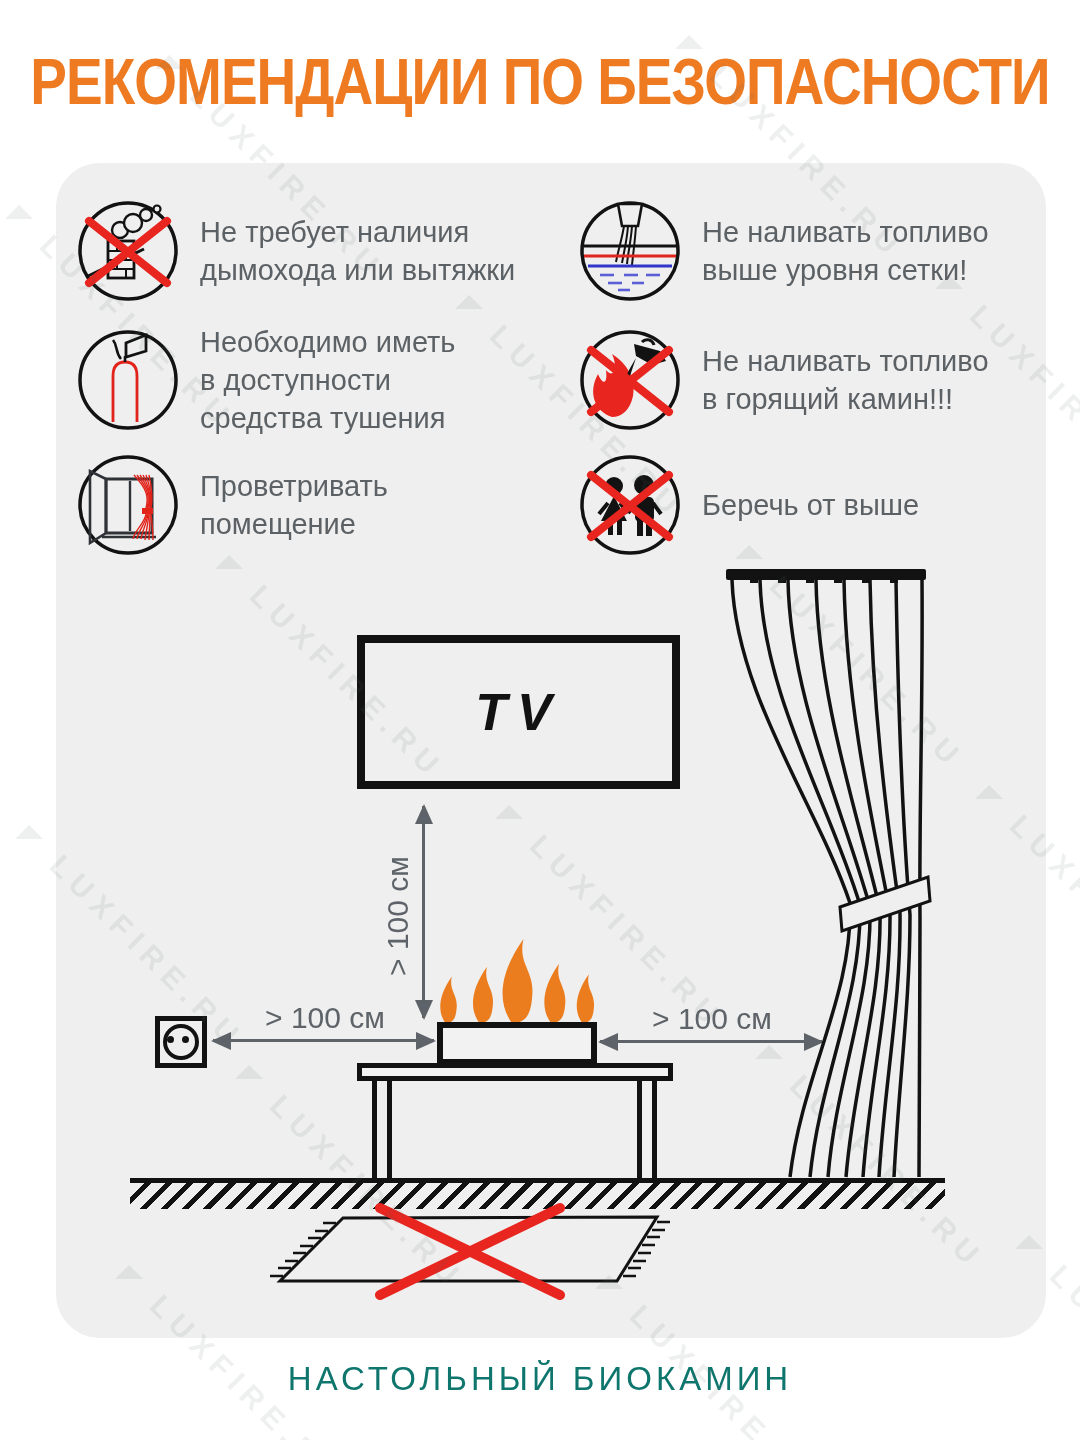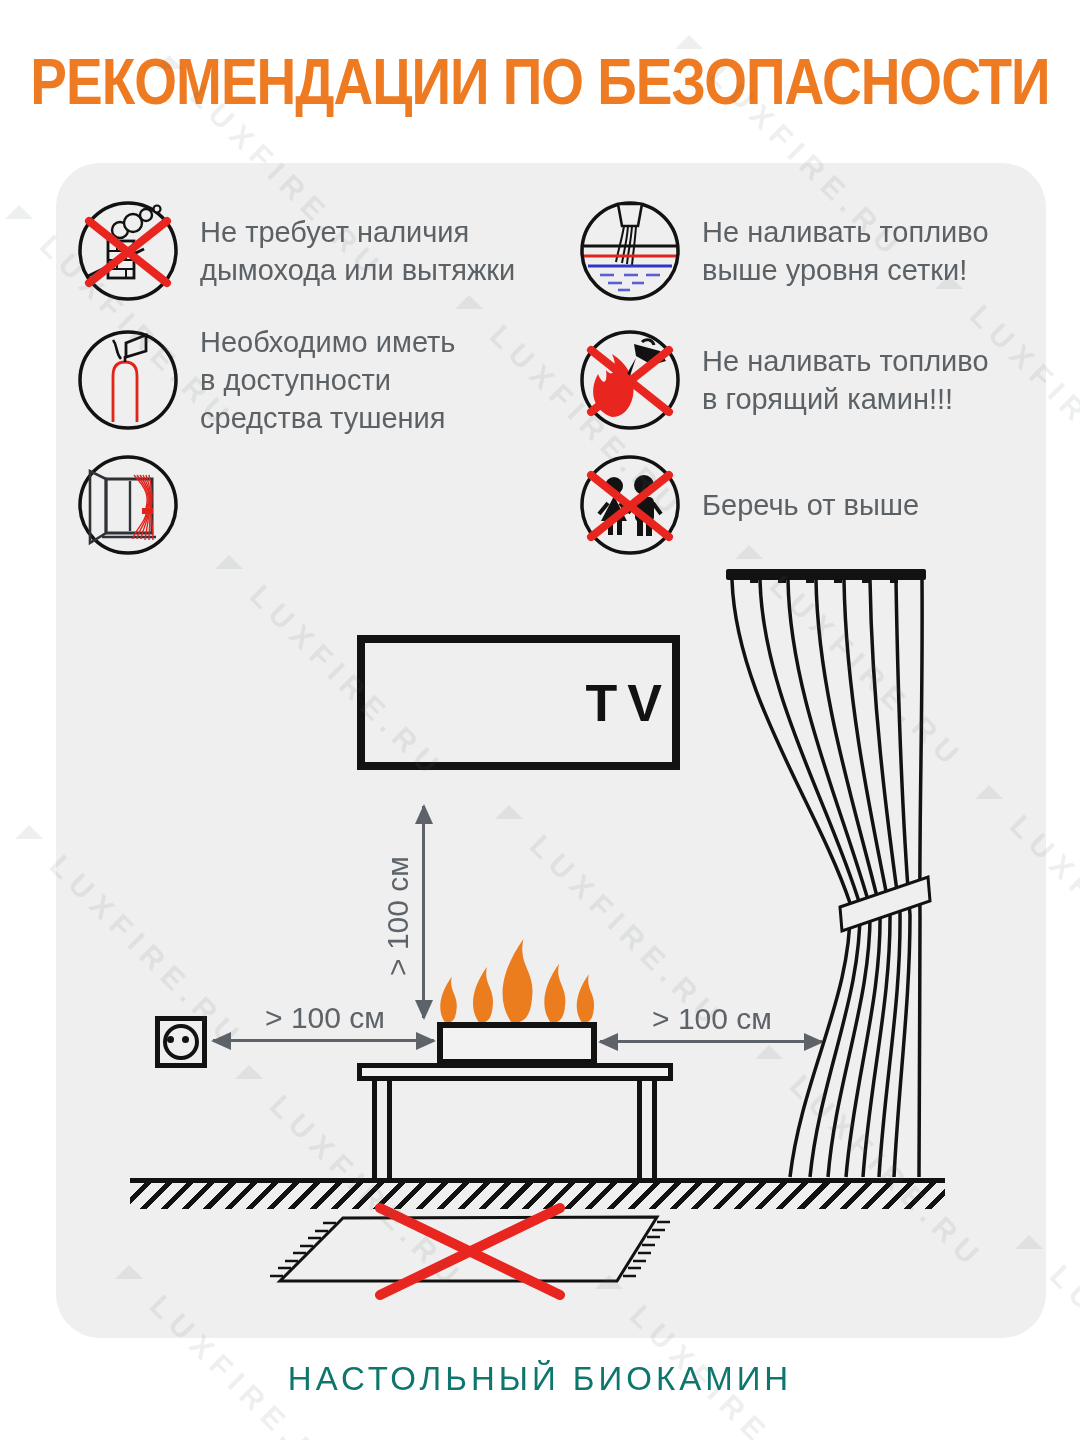--- a/index.html
+++ b/index.html
@@ -16,22 +16,22 @@
   .card { position:absolute; left:56px; top:163px; width:990px; height:1175px;
           background:#EFEFEF; border-radius:44px; }
 
   
   .rule { position:absolute; display:flex; align-items:center; gap:20px; }
   .icon-circle { position:relative; width:104px; height:104px; flex:0 0 104px; }
   .icon-circle svg { width:104px; height:104px; display:block; }
   .rule-text { font-size:29px; line-height:38px; color:#5C6165; white-space:pre-line; }
 
   
-  .tv { position:absolute; left:301px; top:472px; width:323px; height:135px;
-        border:8px solid #121212; display:flex; align-items:center; justify-content:flex-end; }
+  .tv { position:absolute; left:301px; top:472px; width:323px; height:154px;
+        border:8px solid #121212; display:flex; align-items:center; justify-content:center;font-style:italic; }
   .tv-label { font-size:52px; font-weight:800; letter-spacing:10px; color:#121212; }
 
   .firebox  { position:absolute; left:381px; top:859px; width:160px; height:43px;
               border:6px solid #121212; background:#F2F2F2; }
   .tabletop { position:absolute; left:301px; top:900px; width:316px; height:18px;
               border:5px solid #121212; background:#F2F2F2; }
   .table-leg { position:absolute; top:917px; width:20px; height:103px;
                border-left:5px solid #121212; border-right:5px solid #121212; }
   .leg-left  { left:316px; }
   .leg-right { left:581px; }
@@ -148,20 +148,22 @@
             <path d="M70,61 C69,70 58,78 57,86"></path>
               <path d="M71,61 C70,70 62,78 61,86"></path>
             <path d="M72,61 C71,70 66,78 65,86"></path>
               <path d="M73,61 C72,70 70,79 69,87"></path>
             <path d="M74,61 C74,70 73,79 73,87"></path>
               <path d="M75,61 C76,70 77,79 77,87"></path>
           </g>
           <rect x="66" y="55" width="11" height="6" fill="#E2231A"></rect>
         </svg>
       </div>
+      <div class="rule-text">Проветривать
+помещение</div>
     </div>
 
     <div class="rule" style="left:522px; top:36px; width:460px;">
       <div class="icon-circle">
         <svg viewBox="0 0 104 104">
           <circle cx="52" cy="52" r="48" fill="none" stroke="#121212" stroke-width="3.5"></circle>
           <polygon points="40,5 64,5 60,27 44,27" fill="#EFEFEF" stroke="#121212" stroke-width="2.6"></polygon>
           <g stroke="#121212" stroke-width="2" fill="none">
             <path d="M46,27 C44,40 40,52 38,63"></path>
               <path d="M50,27 C49,41 46,53 44,64"></path>

